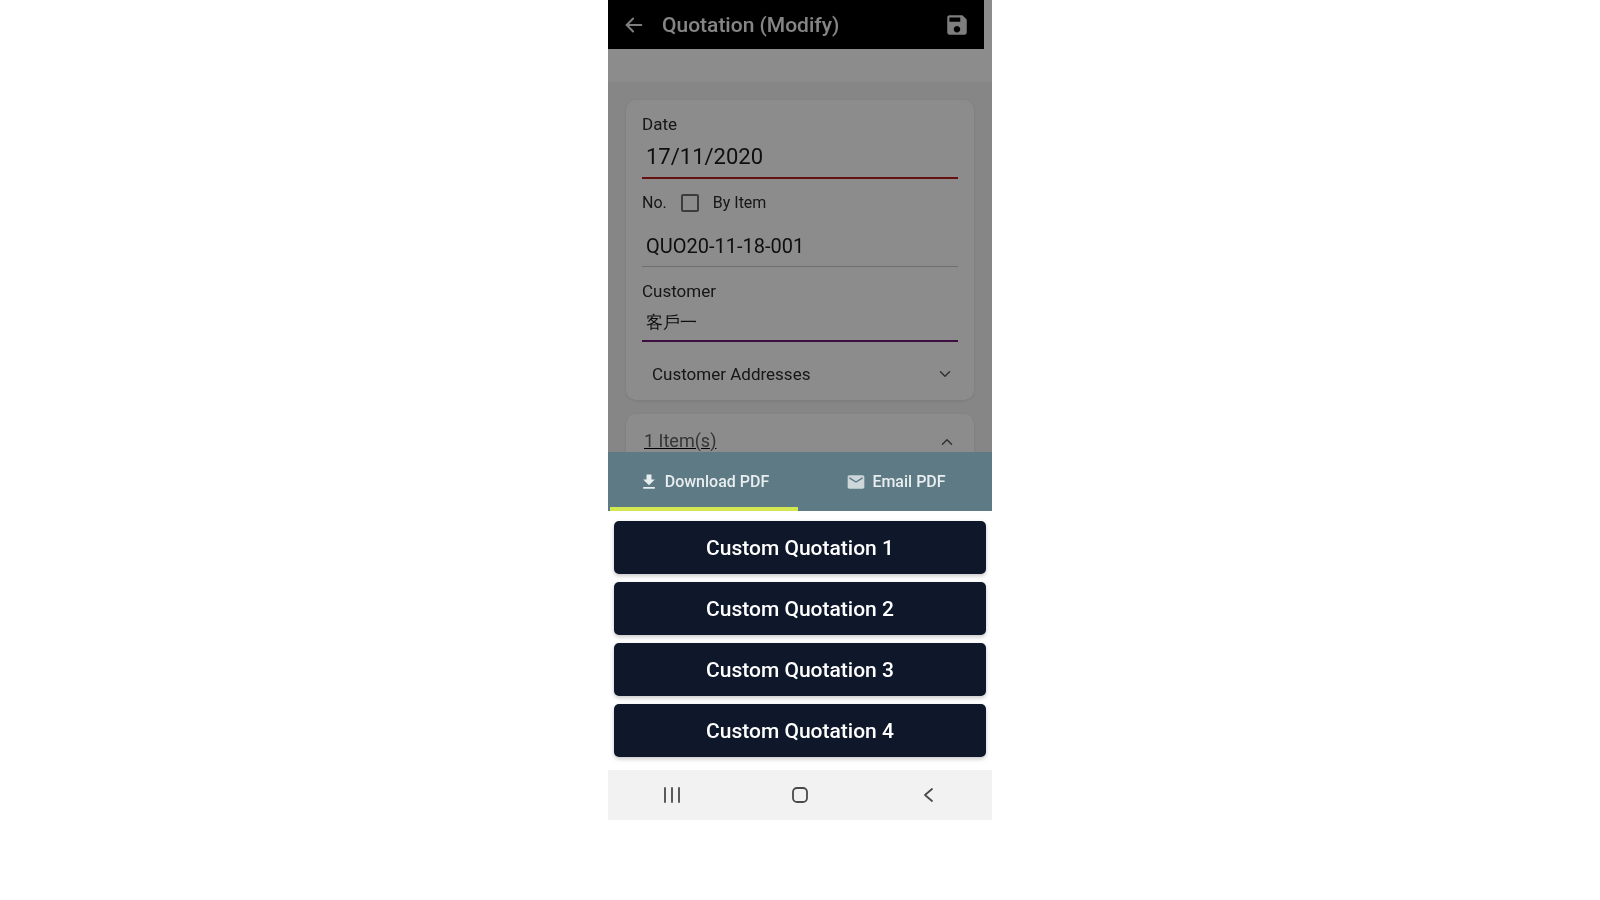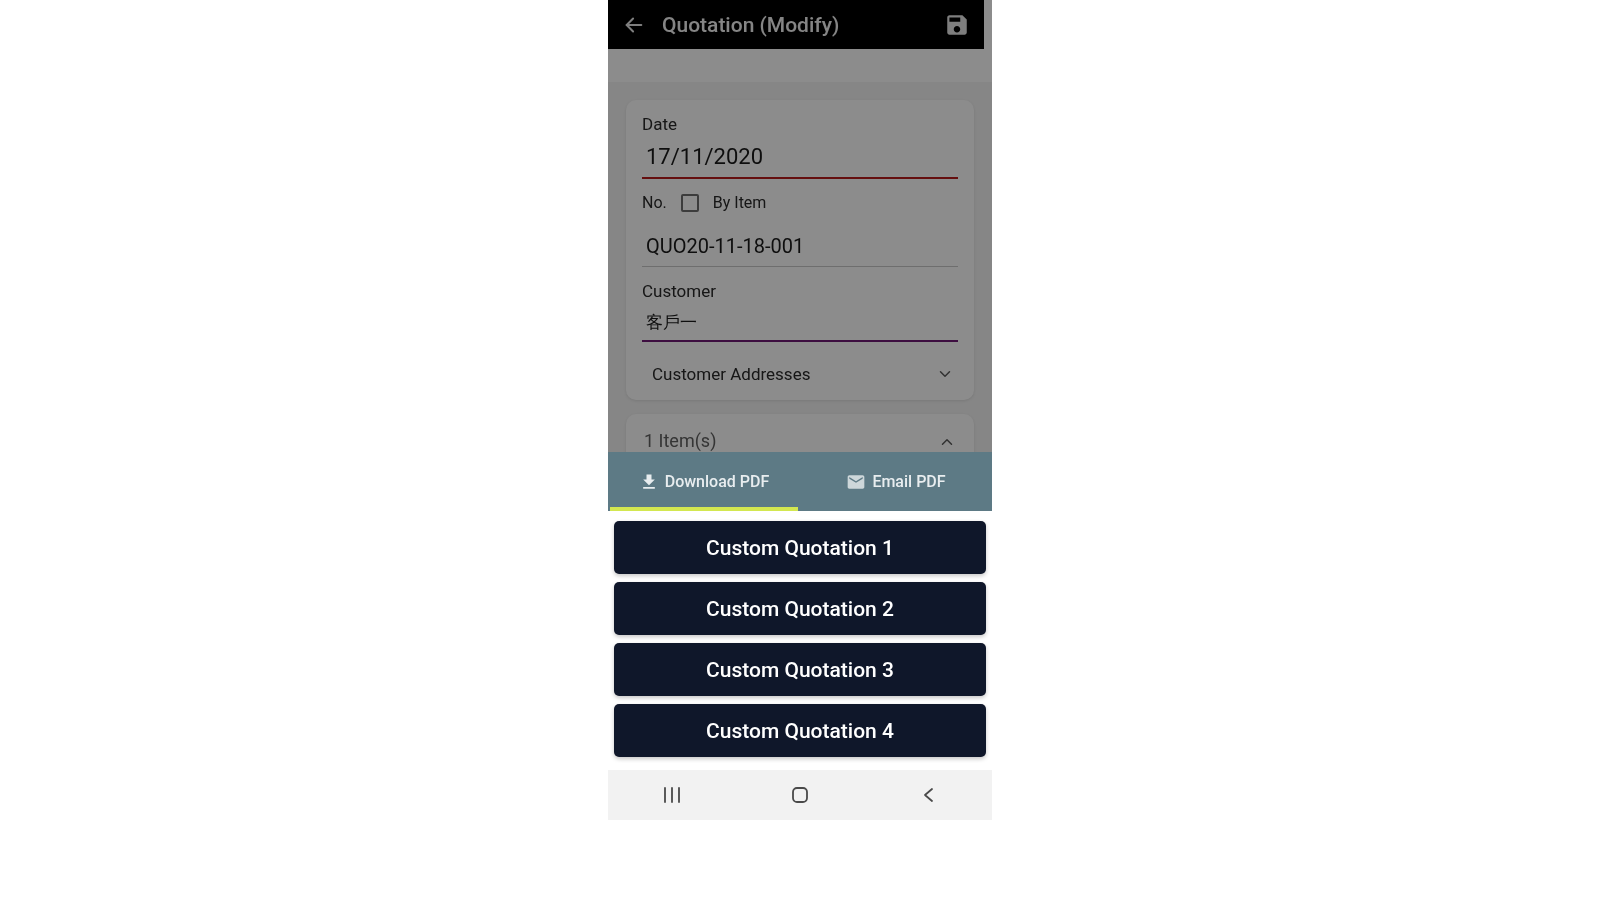--- a/index.html
+++ b/index.html
@@ -116,20 +116,21 @@
     color: #2a2a2a;
   }
   .items-card {
     background: #ffffff;
     border-radius: 10px;
     padding: 16px 18px;
     display: flex;
     align-items: flex-end;
     justify-content: space-between;
     box-shadow: 0 1px 3px rgba(0,0,0,0.1);
+    text-decoration: underline;
   }
   .items-card .items-label {
     font-size: 18px;
     color: #616161;
   }
   
   .tab-strip {
     position: absolute;
     top: 452px; left: 0; right: 0;
     height: 59px;

